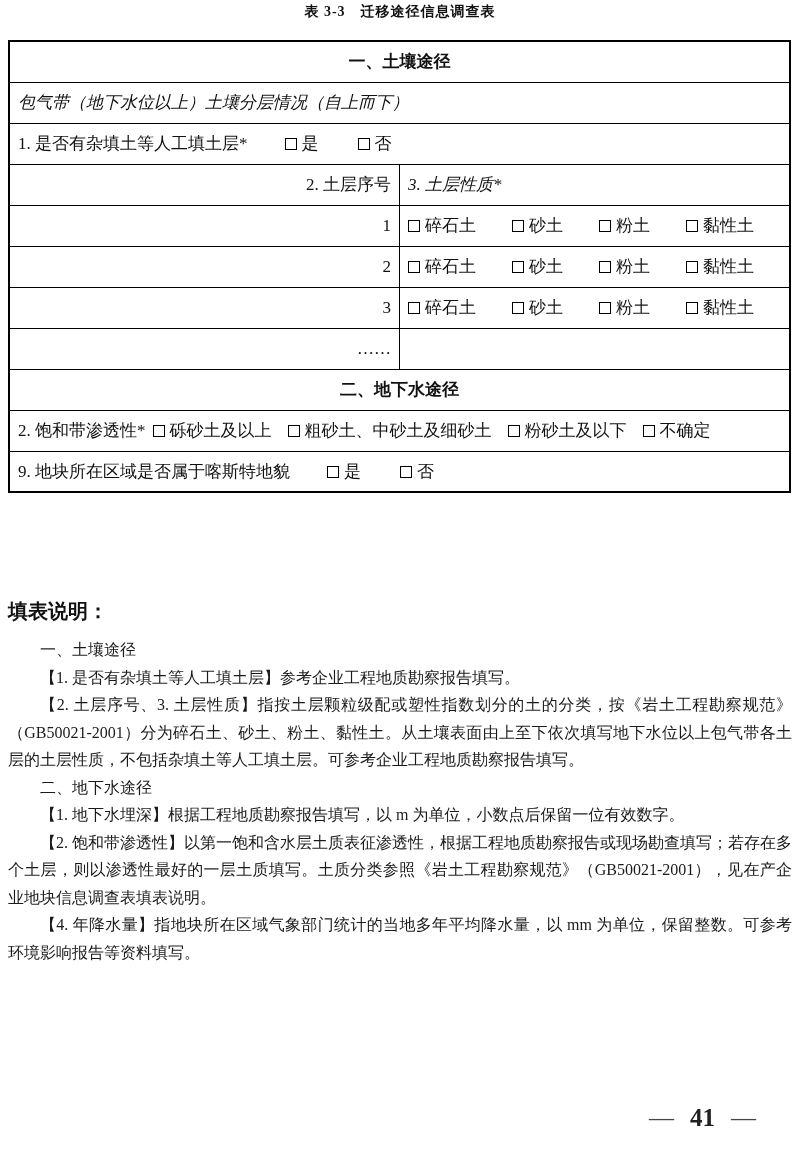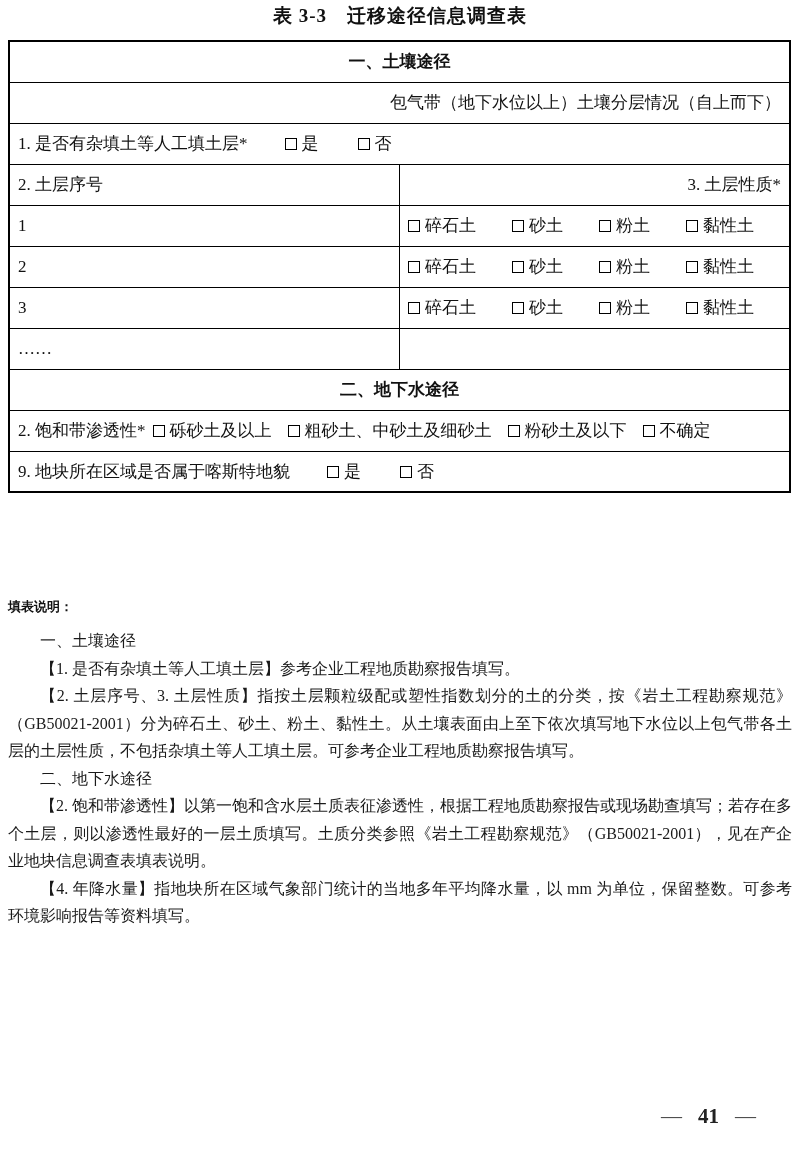--- a/index.html
+++ b/index.html
@@ -12,21 +12,21 @@
   .page {
     position: relative;
     width: 800px; height: 1152px;
     background: #ffffff;
     overflow: hidden;
   }
   .doc-title {
     position: absolute;
     top: 3px; left: 0; width: 100%;
     text-align: center;
-    font-size: 19px;
+    font-size: 14px;
     font-weight: bold;
     letter-spacing: 1px;
   }
   table.survey {
     position: absolute;
     top: 40px; left: 8px;
     width: 783px;
     border-collapse: collapse;
     border: 2px solid #000;
     table-layout: fixed;
@@ -34,22 +34,22 @@
   table.survey td {
     border: 1px solid #000;
     height: 41px;
     font-size: 17px;
     padding: 0 8px;
     vertical-align: middle;
     white-space: nowrap;
     overflow: hidden;
   }
   td.sec-header { text-align: center; font-weight: bold; }
-  td.centered { text-align: right; }
-  td.col-index { width: 192px; text-align: left; }
+  td.centered { text-align: left; font-style: italic; }
+  td.col-index { width: 192px; text-align: right; }
   td.options-cell { padding-left: 34px; }
   .cbx {
     display: inline-block;
     width: 12px; height: 12px;
     border: 1px solid #000;
     background: #fff;
     vertical-align: -1px;
     margin-right: 5px;
   }
   .opt { display: inline-block; }
@@ -58,35 +58,35 @@
   .yesno-group .opt + .opt { margin-left: 39px; }
   td.permeability-cell { font-size: 16px; padding-left: 8px; }
   td.permeability-cell .opt-lead { margin-left: 7px; font-family: Liberation Mono, monospace; }
   td.permeability-cell .opt + .opt { margin-left: 16px; }
   .notes {
     position: absolute;
     top: 598px; left: 8px;
     width: 784px;
   }
   .notes-heading {
-    font-size: 13px;
+    font-size: 20px;
     font-weight: bold;
     margin-bottom: 11px;
   }
   .notes p {
     font-size: 16px;
     line-height: 27.5px;
     text-align: justify;
     text-indent: 2em;
     color: #1a1a1a;
   }
   .page-footer {
     position: absolute;
     top: 1104px; right: 44px;
-    font-size: 21px;
+    font-size: 25px;
     color: #222;
   }
   .page-footer .dash { color: #444; }
   .page-footer .num { margin: 0 16px; font-weight: bold; }
 </style>
 </head>
 <body>
 
 <div class="page">
 
@@ -159,20 +159,21 @@
 
   </tbody>
     </table>
 
   <div class="notes">
     <div class="notes-heading">填表说明：</div>
     <p>一、土壤途径</p>
     <p>【1. 是否有杂填土等人工填土层】参考企业工程地质勘察报告填写。</p>
     <p>【2. 土层序号、3. 土层性质】指按土层颗粒级配或塑性指数划分的土的分类，按《岩土工程勘察规范》（GB50021-2001）分为碎石土、砂土、粉土、黏性土。从土壤表面由上至下依次填写地下水位以上包气带各土层的土层性质，不包括杂填土等人工填土层。可参考企业工程地质勘察报告填写。</p>
     <p>二、地下水途径</p>
+    <p>【1. 地下水埋深】根据工程地质勘察报告填写，以 m 为单位，小数点后保留一位有效数字。</p>
     <p>【2. 饱和带渗透性】以第一饱和含水层土质表征渗透性，根据工程地质勘察报告或现场勘查填写；若存在多个土层，则以渗透性最好的一层土质填写。土质分类参照《岩土工程勘察规范》（GB50021-2001），见在产企业地块信息调查表填表说明。</p>
     <p>【4. 年降水量】指地块所在区域气象部门统计的当地多年平均降水量，以 mm 为单位，保留整数。可参考环境影响报告等资料填写。</p>
   </div>
 
   <div class="page-footer">
     <span class="dash">—</span><span class="num">41</span><span class="dash">—</span>
   </div>
 
 </div>
 

